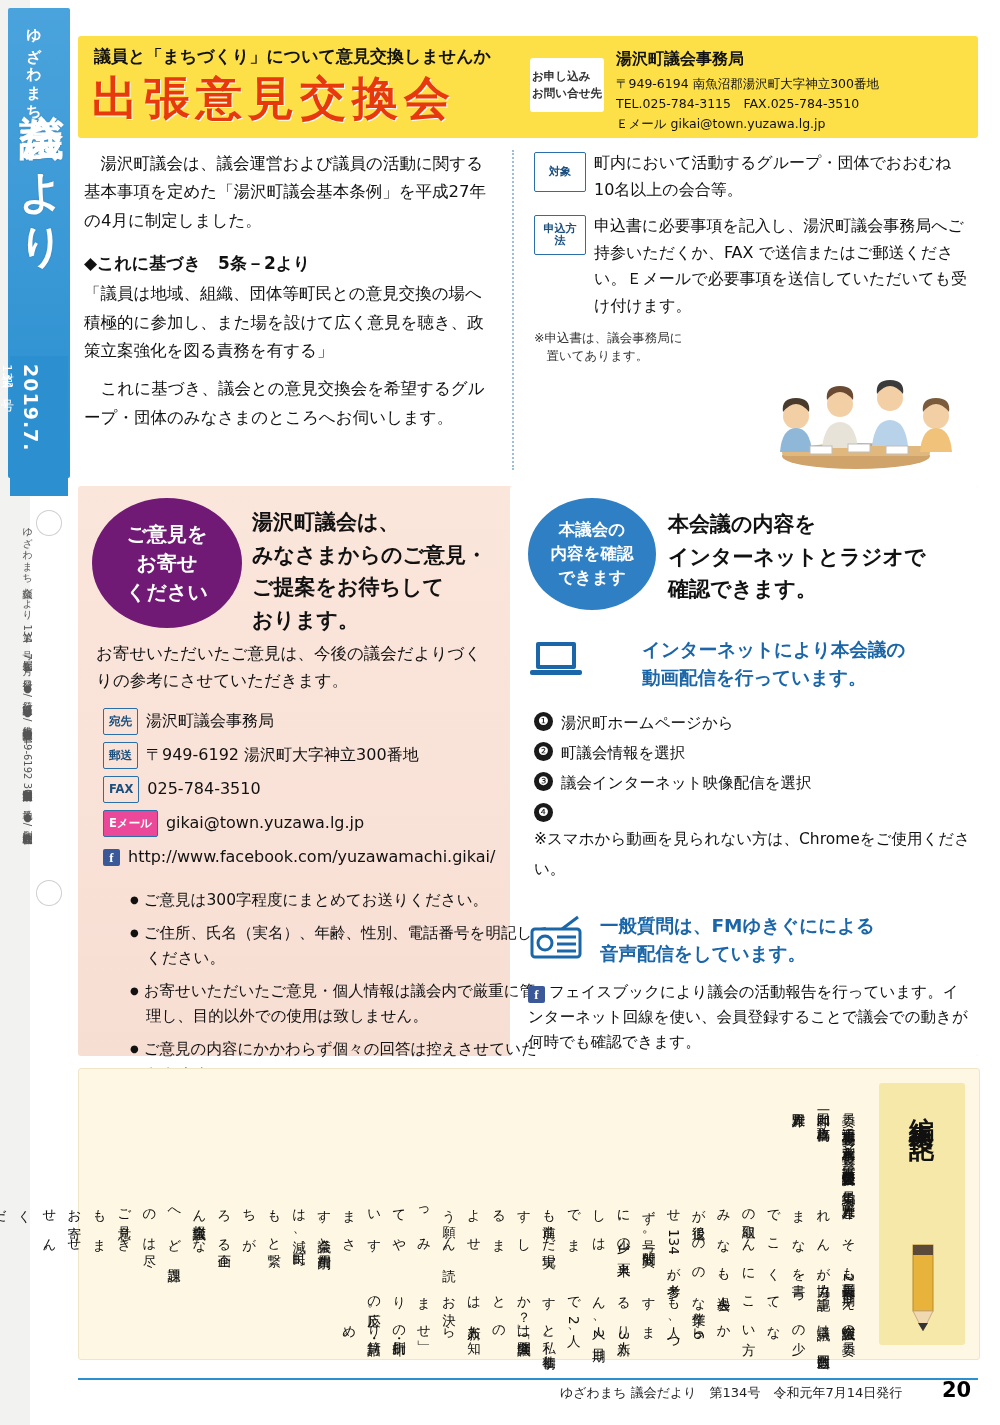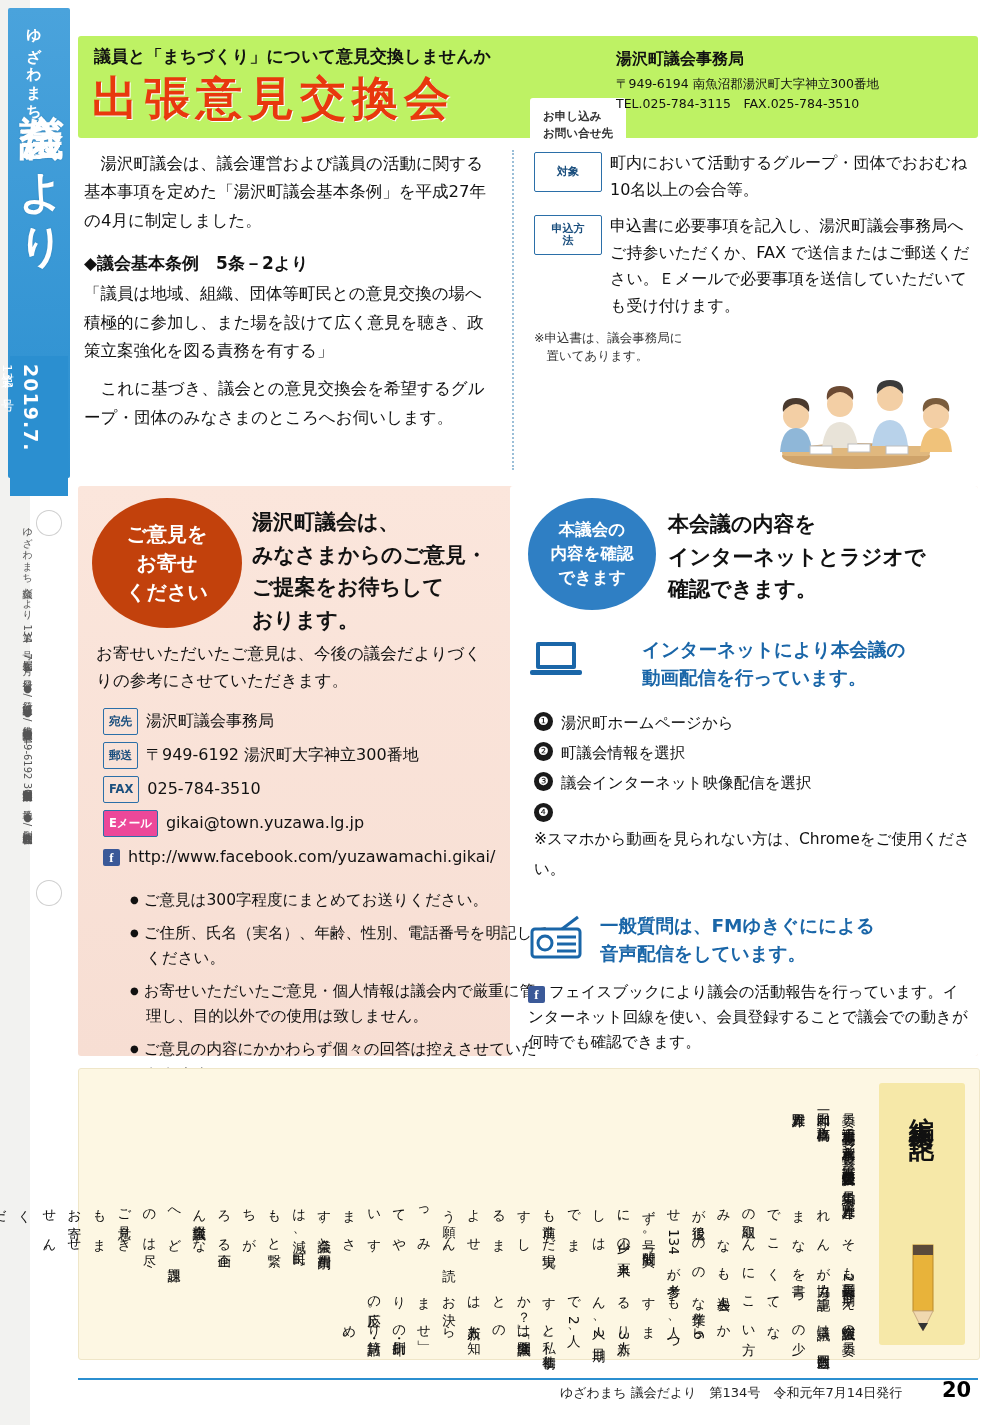--- a/index.html
+++ b/index.html
@@ -39,33 +39,33 @@
   .left-date .d2{position:absolute;top:8px;left:-12px;writing-mode:vertical-rl;font-size:13px;}
   .left-spine{
     position:absolute;left:18px;top:520px;width:16px;height:700px;
     writing-mode:vertical-rl;font-size:10px;color:#555;letter-spacing:0px;
     white-space:nowrap;
   }
 
   
   .header{
     position:absolute;left:78px;top:36px;width:900px;height:102px;
-    background:#bef264;border-radius:3px;
+    background:#fde047;border-radius:3px;
   }
   .header .h-sub{
     position:absolute;left:16px;top:9px;font-size:17px;font-weight:bold;color:#111;letter-spacing:0px;
   }
   .header .h-title{
     position:absolute;left:14px;top:32px;font-size:46px;font-weight:bold;color:#e8380d;
     letter-spacing:6px;text-shadow:1px 1px 0 #fff;
   }
   .contact-tag{
-    position:absolute;left:452px;top:22px;width:96px;height:54px;background:#ffffff;border-radius:3px;
+    position:absolute;left:452px;top:22px;width:74px;height:54px;background:#ffffff;border-radius:3px;
     display:flex;flex-direction:column;align-items:center;justify-content:center;
-    font-size:11.5px;font-weight:bold;color:#333;line-height:1.5;margin-top:40px;
+    font-size:11.5px;font-weight:bold;color:#333;line-height:1.5;
   }
   .contact-box{
     position:absolute;left:538px;top:10px;width:350px;font-size:12.5px;line-height:1.62;color:#111;
   }
   .contact-box .c-title{font-size:16px;font-weight:bold;margin-bottom:2px;}
 
   
   .col-left{
     position:absolute;left:84px;top:150px;width:410px;font-size:16.5px;line-height:1.72;color:#111;
   }
@@ -76,21 +76,21 @@
     position:absolute;left:512px;top:150px;width:0;height:320px;border-left:2px dotted #9bbfd8;
   }
   .col-right{
     position:absolute;left:534px;top:150px;width:436px;font-size:16px;line-height:1.66;color:#111;
   }
   .tagrow{display:flex;align-items:flex-start;margin-bottom:10px;}
   .tagbox{
     flex:0 0 auto;width:34px;min-height:34px;margin-right:8px;margin-top:2px;
     border:1.5px solid #2b6fa8;border-radius:2px;color:#1b4f7e;
     font-size:11px;font-weight:bold;line-height:1.12;
-    display:flex;align-items:center;justify-content:center;text-align:center;padding:2px 16px;
+    display:flex;align-items:center;justify-content:center;text-align:center;padding:2px 8px;
   }
   .tagrow .t-text{flex:1 1 auto;}
   .col-right .plain{margin:0 0 8px 0;text-indent:1em;}
   .note-small{font-size:12.5px;line-height:1.45;color:#333;margin-top:4px;}
 
   
   .illus{
     position:absolute;left:744px;top:360px;width:224px;height:110px;
   }
 
@@ -99,21 +99,21 @@
     position:absolute;left:78px;top:486px;width:900px;height:570px;
     background:linear-gradient(180deg,#fbe6dc 0%,#f7ded3 100%);
     border-radius:3px;
   }
   .midband.right-half{
     position:absolute;left:510px;top:486px;width:468px;height:570px;
     background:#ffffff;border-radius:3px;
   }
   .bubble-orange{
     position:absolute;left:92px;top:498px;width:150px;height:130px;border-radius:50%;
-    background:#c2410c;color:#fff;display:flex;align-items:center;justify-content:center;
+    background:#701a75;color:#fff;display:flex;align-items:center;justify-content:center;
     text-align:center;font-size:20px;font-weight:bold;line-height:1.45;
   }
   .mid-head{
     position:absolute;left:252px;top:506px;width:240px;font-size:21px;font-weight:bold;line-height:1.55;color:#111;
   }
   .mid-body{
     position:absolute;left:96px;top:640px;width:400px;font-size:16.5px;line-height:1.66;color:#111;
   }
   .addr-list{position:absolute;left:96px;top:705px;width:420px;font-size:16px;line-height:2.0;color:#111;padding-left:7px;}
   .addr-row{display:flex;align-items:center;margin-bottom:2px;}
@@ -211,26 +211,27 @@
 
 <div class="header">
   <div class="h-sub">議員と「まちづくり」について意見交換しませんか</div>
   <div class="h-title">出張意見交換会</div>
   <div class="contact-tag" style="white-space:pre-line;">お申し込み
 お問い合せ先</div>
   <div class="contact-box">
     <div class="c-title">湯沢町議会事務局</div>
     <div>〒949-6194 南魚沼郡湯沢町大字神立300番地</div>
     <div>TEL.025-784-3115　FAX.025-784-3510</div>
+    <div>Ｅメール gikai@town.yuzawa.lg.jp</div>
   </div>
 </div>
 
 <div class="col-left">
   <p>湯沢町議会は、議会運営および議員の活動に関する基本事項を定めた「湯沢町議会基本条例」を平成27年の4月に制定しました。</p>
-  <p class="heading">◆議会基本条例　5条－2より</p>
+  <p class="heading">◆これに基づき　5条－2より</p>
   <p class="quote">「議員は地域、組織、団体等町民との意見交換の場へ積極的に参加し、また場を設けて広く意見を聴き、政策立案強化を図る責務を有する」</p>
   <p>これに基づき、議会との意見交換会を希望するグループ・団体のみなさまのところへお伺いします。</p>
 </div>
 <div class="divider-v"></div>
 
 <div class="col-right">
   <div class="tagrow">
     <div class="tagbox">対象</div>
     <div class="t-text">町内において活動するグループ・団体でおおむね10名以上の会合等。</div>
   </div>

